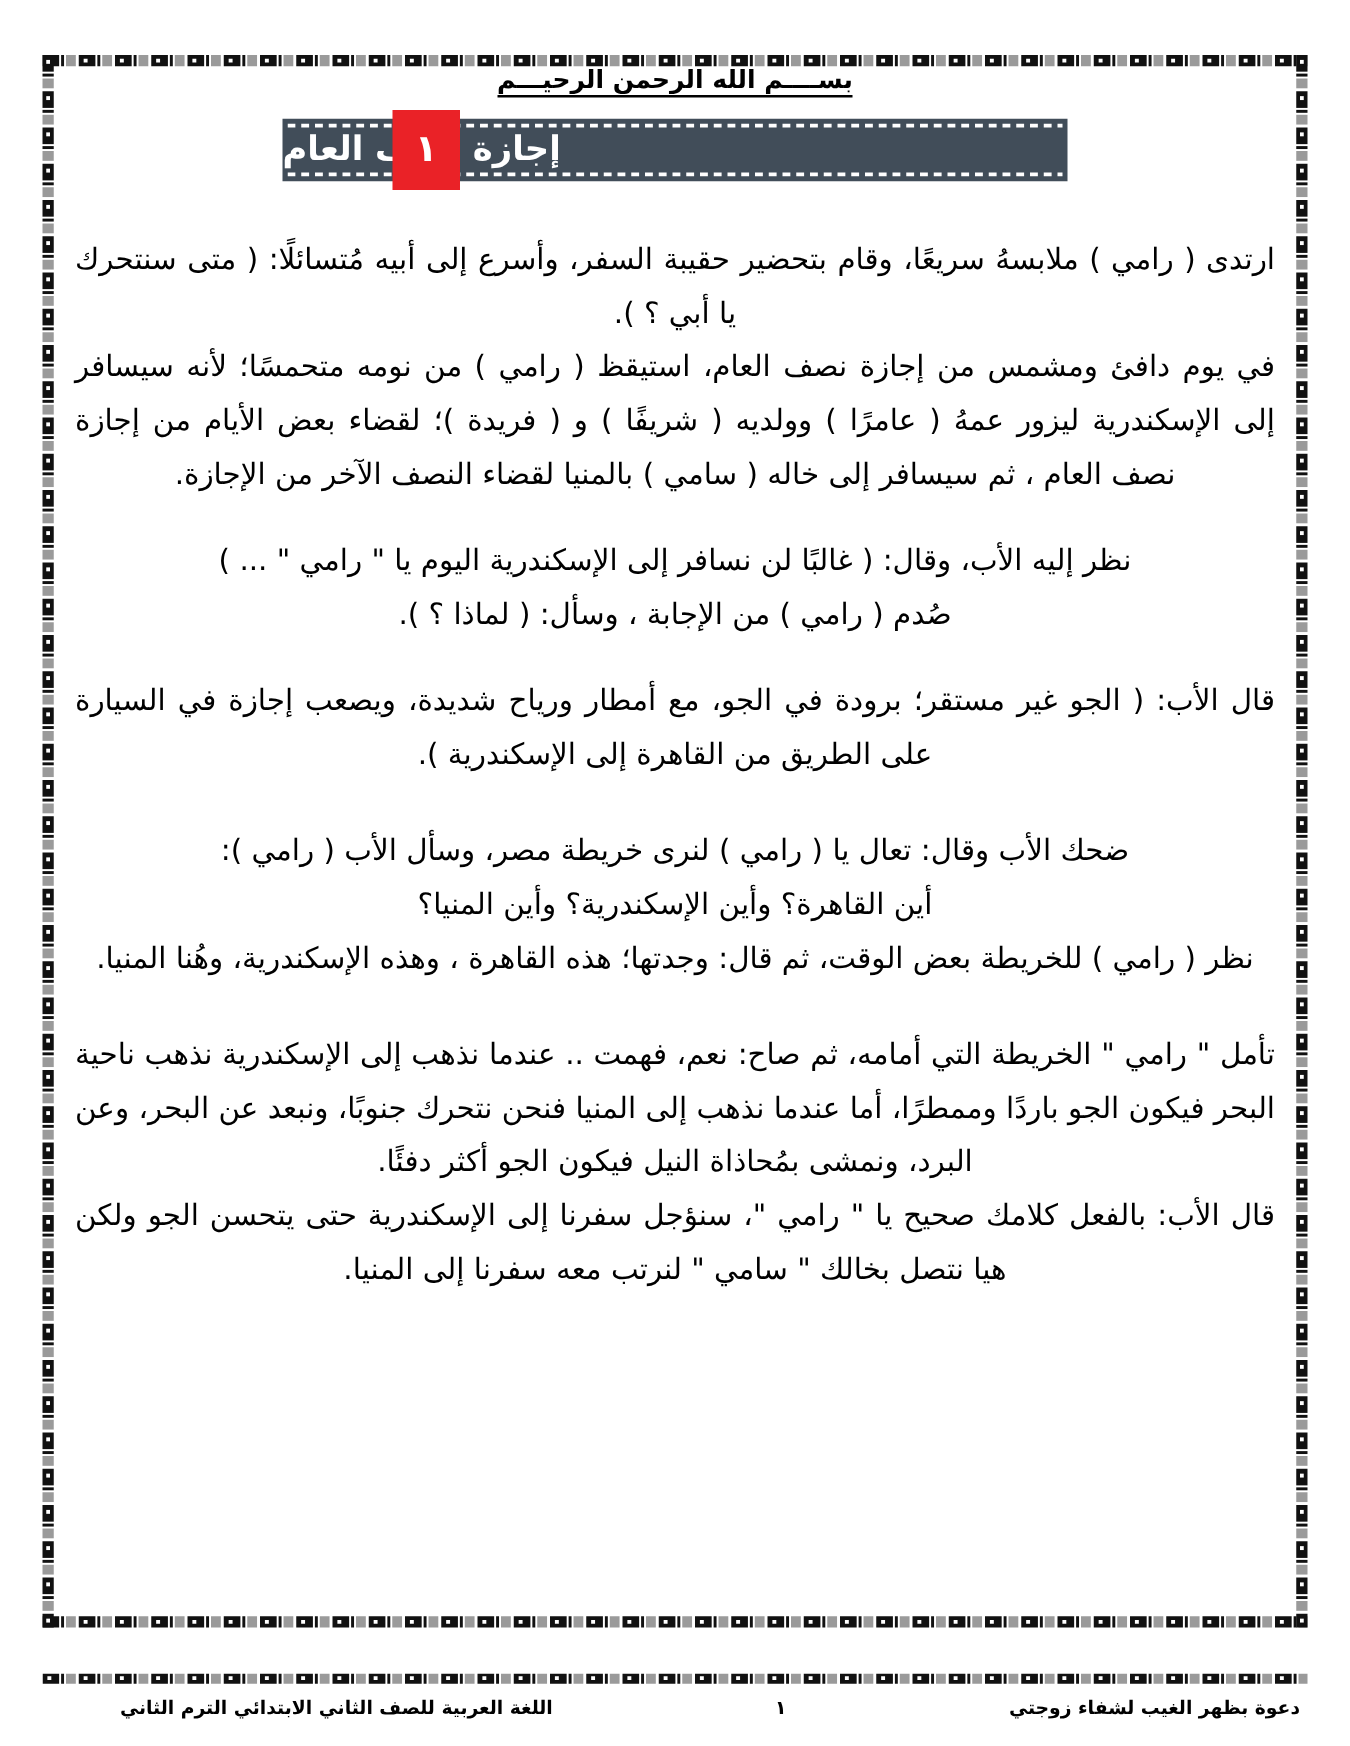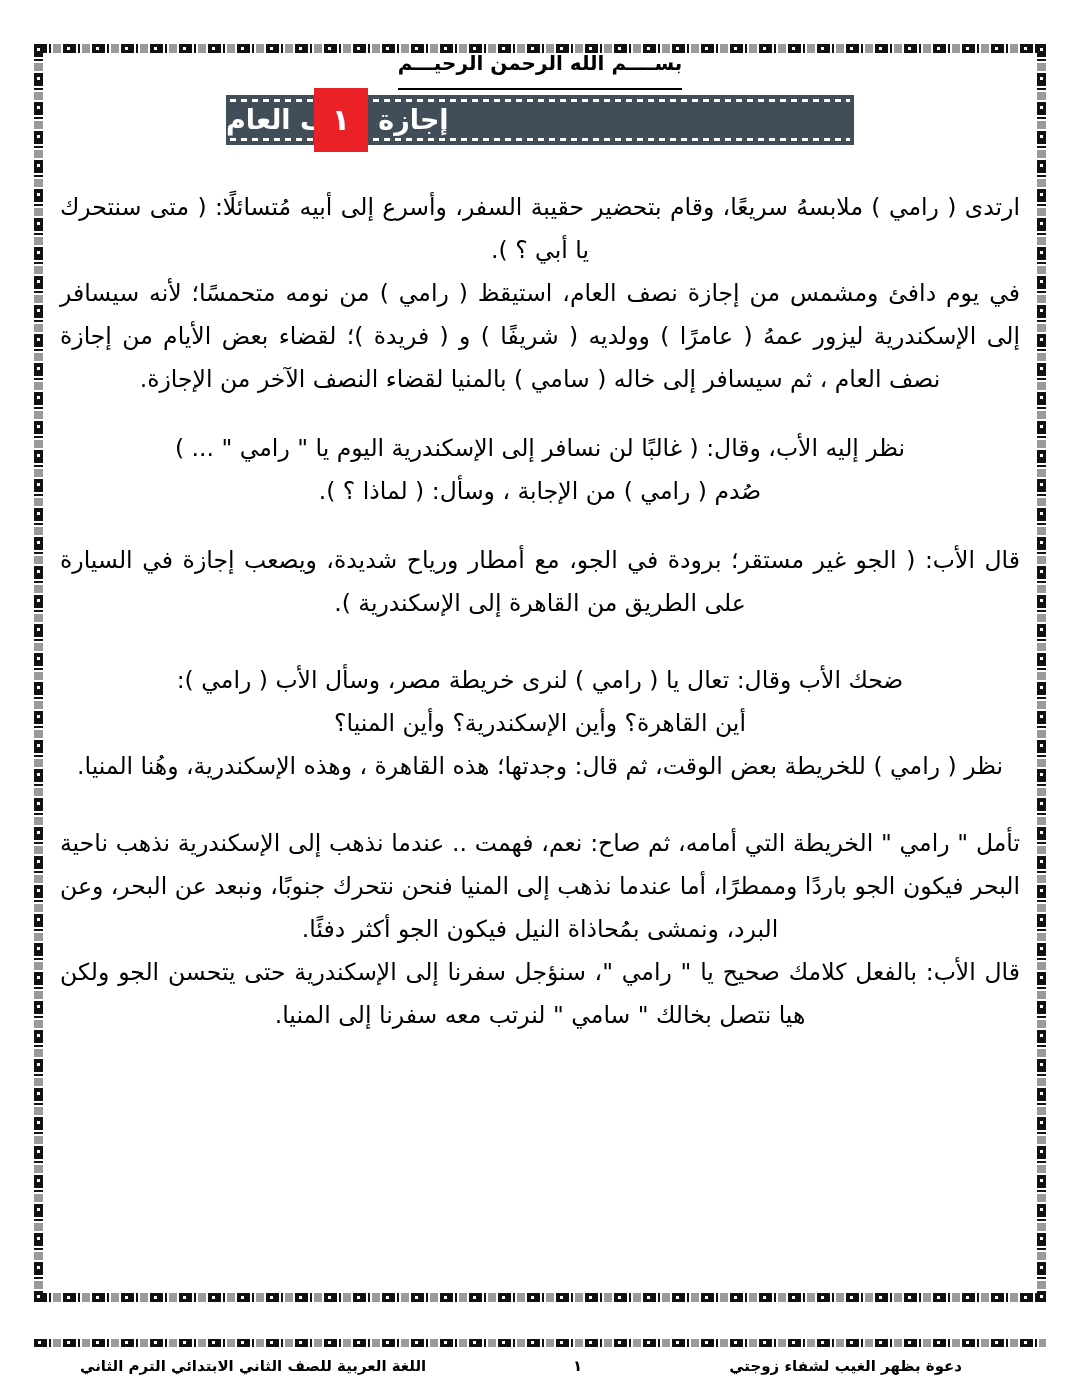--- a/index.html
+++ b/index.html
@@ -105,21 +105,21 @@
   }
   .bismillah {
     display: inline-block;
     font-family: "DejaVu Sans", "Liberation Sans", sans-serif;
     font-weight: bold;
     font-size: 20px;
     line-height: 26px;
     letter-spacing: 0px;
     color: #000;
     border-bottom: 2.5px solid #000;
-    padding-bottom: 12px;
+    padding-bottom: 0px;
     white-space: nowrap;
   }
 
   
   .banner-wrap {
     position: relative;
     height: 64px;
     margin-top: 6px;
     display: flex;
     justify-content: center;
@@ -240,23 +240,23 @@
     direction: rtl;
   }
   .footer-text {
     font-family: "DejaVu Sans", "Liberation Sans", sans-serif;
     font-weight: bold;
     font-size: 15px;
     line-height: 22px;
     color: #000;
     white-space: nowrap;
   }
-  .footer-right { flex: 0 0 auto; margin-right: 78px; }
+  .footer-right { flex: 0 0 auto; }
   .footer-center { flex: 0 0 auto; }
-  .footer-left { flex: 0 0 auto; margin-left: 40px; }
+  .footer-left { flex: 0 0 auto; margin-left: 56px; }
 </style>
 </head>
 <body>
 
 <div class="page-frame">
   <div class="frame-edge horiz frame-top"></div>
   <div class="frame-edge horiz frame-bottom"></div>
   <div class="frame-edge vert frame-left"></div>
   <div class="frame-edge vert frame-right"></div>
 </div>

